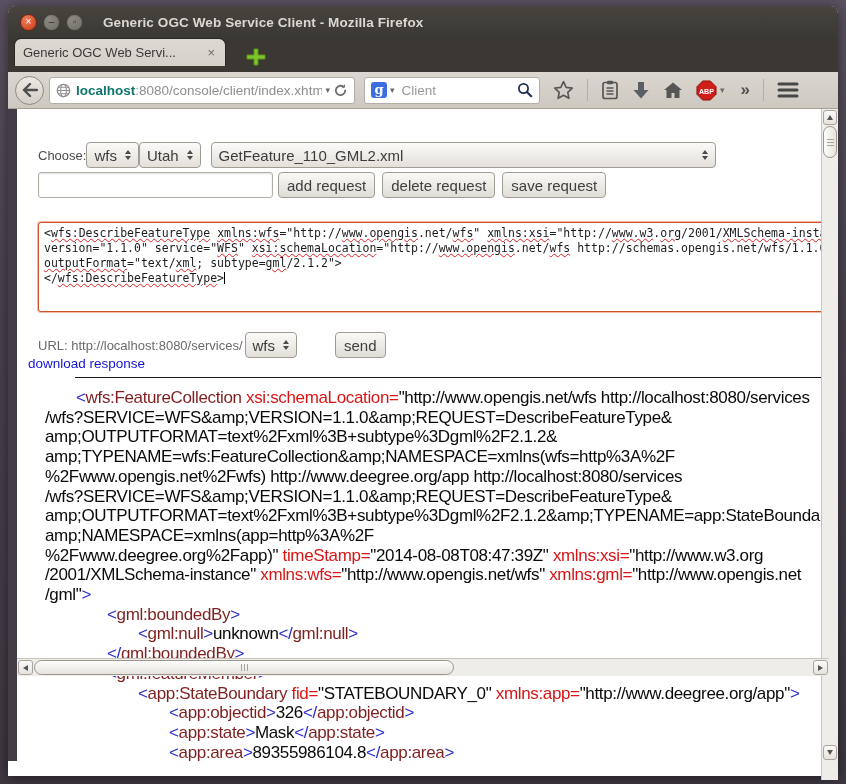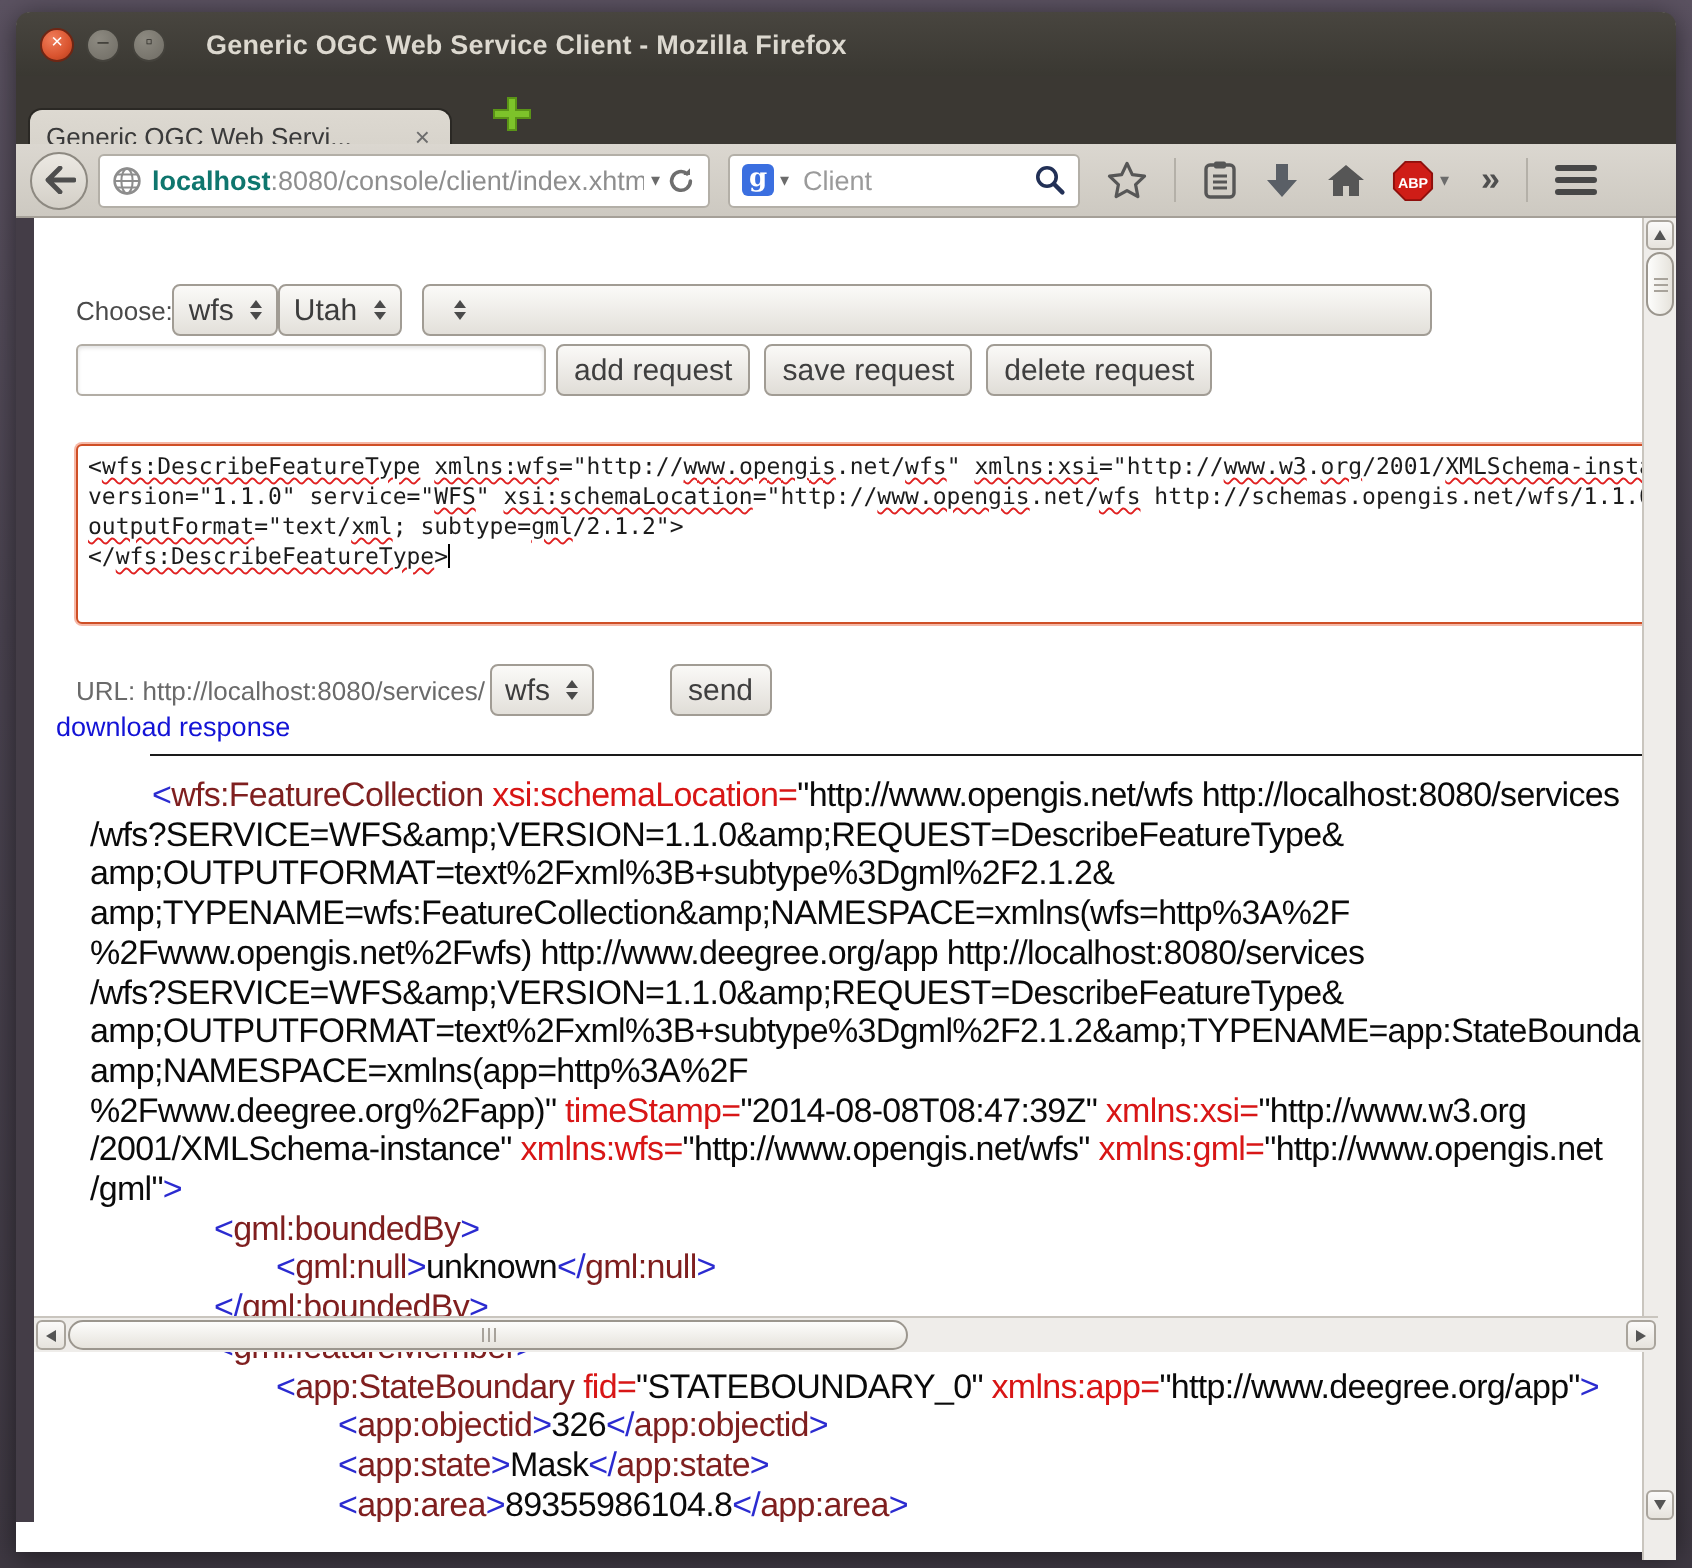--- a/index.html
+++ b/index.html
@@ -11,21 +11,21 @@
           border-radius:8px 8px 0 0;background:#fff;box-shadow:0 2px 14px rgba(0,0,0,.5);}
   .titlebar{position:absolute;left:0;top:0;width:100%;height:32px;border-radius:7px 7px 0 0;
             background:linear-gradient(180deg,#48453f,#3a3832);display:flex;align-items:center;}
   .winbtn{width:17px;height:17px;border-radius:50%;margin-left:6px;display:flex;align-items:center;justify-content:center;
           font-size:10px;line-height:1;box-sizing:border-box;}
   .winbtn.close{background:radial-gradient(circle at 35% 30%,#f07d5a,#d9542f 60%,#b23c1c);border:1px solid #6e2614;color:#fff;margin-left:12px;}
   .winbtn.min,.winbtn.max{background:radial-gradient(circle at 35% 30%,#8d8a81,#6f6c64);border:1px solid #44423c;color:#2e2c28;}
   .title-text{color:#dcd8cf;font-size:13.5px;font-weight:bold;margin-left:20px;letter-spacing:.1px;}
   
   .tabstrip{position:absolute;left:0;top:32px;width:100%;height:34px;background:#3b3833;}
-  .tab{position:absolute;left:6px;top:16px;width:212px;height:28px;border-radius:7px 7px 0 0;
+  .tab{position:absolute;left:6px;top:0;width:212px;height:28px;border-radius:7px 7px 0 0;
        background:linear-gradient(180deg,#ddd9d1,#d5d1c9);border:1px solid #2a2824;border-bottom:none;
        display:flex;align-items:center;box-sizing:border-box;padding:12px 8px;}
   .tab-label{font-size:13px;color:#3a3a3a;flex:1;white-space:nowrap;overflow:hidden;}
   .tab-close{color:#6d6d6d;font-size:13px;padding:0 2px;}
   .newtab{position:absolute;left:236px;top:9px;width:24px;height:20px;display:flex;align-items:center;justify-content:center;}
   
   .navbar{position:absolute;left:0;top:66px;width:100%;height:37px;
           background:linear-gradient(180deg,#dbd7d0,#cdc9c1);border-bottom:1px solid #a5a098;box-sizing:border-box;
           display:flex;align-items:center;}
   .backbtn{width:29px;height:29px;border-radius:50%;margin-left:7px;
@@ -198,32 +198,33 @@
               </span>
           </span>
           <span class="ubx">
             <span>Utah</span>
             <span class="stepper">
                 <i class="up"></i>
                 <i class="dn"></i>
               </span>
           </span>
           <span class="ubx" style="margin-left:10px;width:505px;justify-content:space-between;">
+            <span>GetFeature_110_GML2.xml</span>
             <span class="stepper">
                 <i class="up"></i>
                 <i class="dn"></i>
               </span>
           </span>
         </div>
 
         <div class="textinput"></div>
         <div style="position:absolute;left:261px;top:63px;display:flex;gap:7px;">
           <span class="btn">add request</span>
+          <span class="btn">delete request</span>
           <span class="btn">save request</span>
-          <span class="btn">delete request</span>
         </div>
 
         <div class="editor"><div><span>&lt;</span><span class="wavy">wfs:DescribeFeatureType</span><span> </span><span class="wavy">xmlns:wfs</span><span>="http://</span><span class="wavy">www.opengis</span><span>.net/</span><span class="wavy">wfs</span><span>" </span><span class="wavy">xmlns:xsi</span><span>="http://</span><span class="wavy">www.w3</span><span>.</span><span class="wavy">org</span><span>/2001/</span><span class="wavy">XMLSchema-insta</span></div><div><span>version="1.1.0" service="</span><span class="wavy">WFS</span><span>" </span><span class="wavy">xsi:schemaLocation</span><span>="http://</span><span class="wavy">www.opengis</span><span>.net/</span><span class="wavy">wfs</span><span> http://schemas.opengis.net/wfs/1.1.0</span></div><div><span class="wavy">outputFormat</span><span>="text/</span><span class="wavy">xml</span><span>; subtype=</span><span class="wavy">gml</span><span>/2.1.2"&gt;</span></div><div><span>&lt;/</span><span class="wavy">wfs:DescribeFeatureType</span><span>&gt;</span><span class="tcaret"></span></div></div>
 
         <div style="position:absolute;left:21px;top:223px;display:flex;align-items:center;">
           <span class="lbl" style="font-size:13px;color:#6a6a6a;">URL: http://localhost:8080/services/</span>
           <span class="ubx" style="margin-left:2px;">
             <span>wfs</span>
             <span class="stepper">
                 <i class="up"></i>

